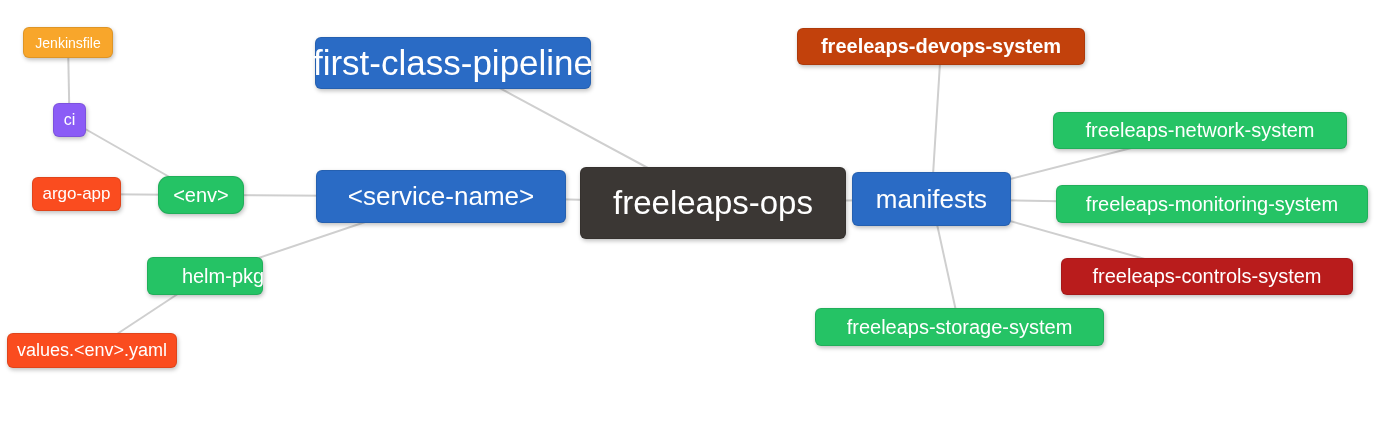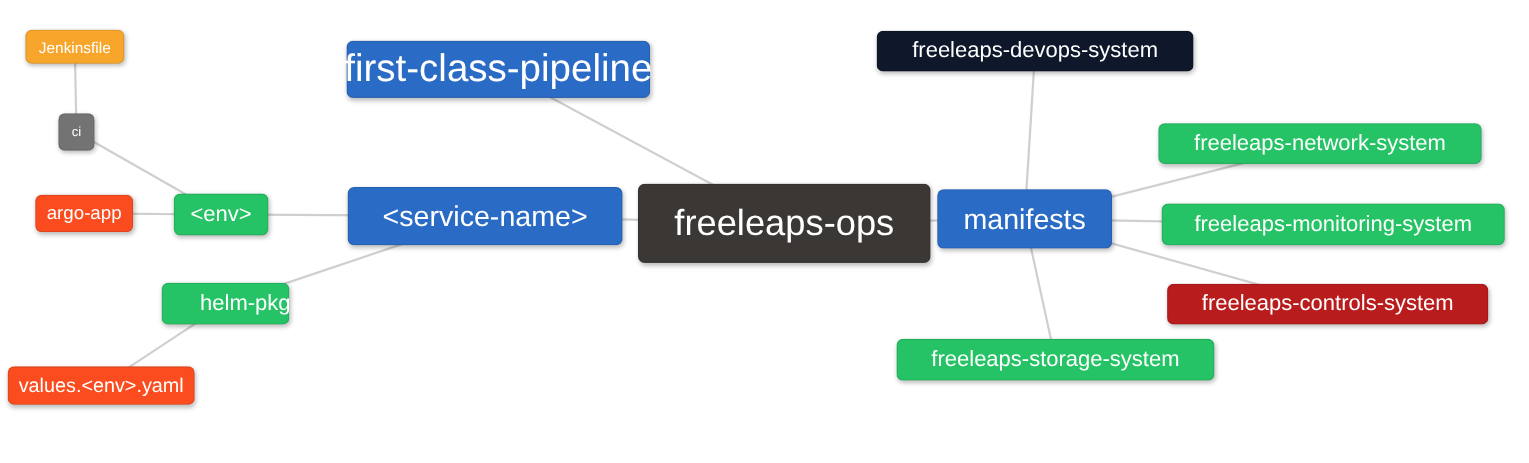--- a/index.html
+++ b/index.html
@@ -59,28 +59,28 @@
       <line x1="441" y1="196.5" x2="713" y2="203" stroke="#CFCFCF" stroke-width="2"></line>
       <line x1="713" y1="203" x2="931.5" y2="199" stroke="#CFCFCF" stroke-width="2"></line>
       <line x1="931.5" y1="199" x2="941" y2="46.5" stroke="#CFCFCF" stroke-width="2"></line>
       <line x1="931.5" y1="199" x2="1200" y2="130.5" stroke="#CFCFCF" stroke-width="2"></line>
       <line x1="931.5" y1="199" x2="1212" y2="204" stroke="#CFCFCF" stroke-width="2"></line>
       <line x1="931.5" y1="199" x2="1207" y2="276.5" stroke="#CFCFCF" stroke-width="2"></line>
       <line x1="931.5" y1="199" x2="959.5" y2="327" stroke="#CFCFCF" stroke-width="2"></line>
     </svg>
   <div class="nodes-layer">
       <div class="node" style="left: 23px; top: 27px; width: 90px; height: 31px; font-size: 14px; background: rgb(248, 166, 43); color: rgb(255, 255, 255);">Jenkinsfile</div>
-      <div class="node" style="left: 53px; top: 103px; width: 33px; height: 34px; font-size: 12px; background: #737373; color: rgb(255, 255, 255);">ci</div>
+      <div class="node" style="left: 53px; top: 103px; width: 33px; height: 34px; font-size: 16px; background: #8b5cf6; color: rgb(255, 255, 255);">ci</div>
       <div class="node" style="left: 32px; top: 177px; width: 89px; height: 34px; font-size: 17px; background: rgb(250, 76, 31); color: rgb(255, 255, 255);">argo-app</div>
-      <div class="node" style="left: 158px; top: 176px; width: 86px; height: 38px; font-size: 20px; background: rgb(37, 195, 101); color: rgb(255, 255, 255);">&lt;env&gt;</div>
+      <div class="node" style="left: 158px; top: 176px; width: 86px; height: 38px; font-size: 20px; background: rgb(37, 195, 101); color: rgb(255, 255, 255); border-radius: 11px;">&lt;env&gt;</div>
       <div class="node" style="left: 147px; top: 257px; width: 116px; height: 38px; font-size: 20px; background: rgb(37, 195, 101); color: rgb(255, 255, 255); padding-left: 36px;">helm-pkg</div>
       <div class="node" style="left: 7px; top: 333px; width: 170px; height: 35px; font-size: 18px; background: rgb(250, 76, 31); color: rgb(255, 255, 255);">values.&lt;env&gt;.yaml</div>
       <div class="node" style="left: 315px; top: 37px; width: 276px; height: 52px; font-size: 35px; background: rgb(42, 107, 197); color: rgb(255, 255, 255);">first-class-pipeline</div>
       <div class="node" style="left: 316px; top: 170px; width: 250px; height: 53px; font-size: 26px; background: rgb(42, 107, 197); color: #ffffff;">&lt;service-name&gt;</div>
       <div class="node" style="left: 580px; top: 167px; width: 266px; height: 72px; font-size: 33px; background: rgb(59, 55, 52); color: rgb(255, 255, 255);">freeleaps-ops</div>
       <div class="node" style="left: 852px; top: 172px; width: 159px; height: 54px; font-size: 26px; background: rgb(42, 107, 197); color: rgb(255, 255, 255);">manifests</div>
-      <div class="node" style="left: 797px; top: 28px; width: 288px; height: 37px; font-size: 20px; background: #0f172a; color: rgb(255, 255, 255);">freeleaps-devops-system</div>
+      <div class="node" style="left: 797px; top: 28px; width: 288px; height: 37px; font-size: 20px; background: #c2410c; color: rgb(255, 255, 255); font-weight: bold;">freeleaps-devops-system</div>
       <div class="node" style="left: 1053px; top: 112px; width: 294px; height: 37px; font-size: 20px; background: rgb(37, 195, 101); color: rgb(255, 255, 255);">freeleaps-network-system</div>
       <div class="node" style="left: 1056px; top: 185px; width: 312px; height: 38px; font-size: 20px; background: rgb(37, 195, 101); color: rgb(255, 255, 255);">freeleaps-monitoring-system</div>
       <div class="node" style="left: 1061px; top: 258px; width: 292px; height: 37px; font-size: 20px; background: #b91c1c; color: rgb(255, 255, 255);">freeleaps-controls-system</div>
       <div class="node" style="left: 815px; top: 308px; width: 289px; height: 38px; font-size: 20px; background: rgb(37, 195, 101); color: rgb(255, 255, 255);">freeleaps-storage-system</div>
     </div>
 </div>
 
 </body></html>

